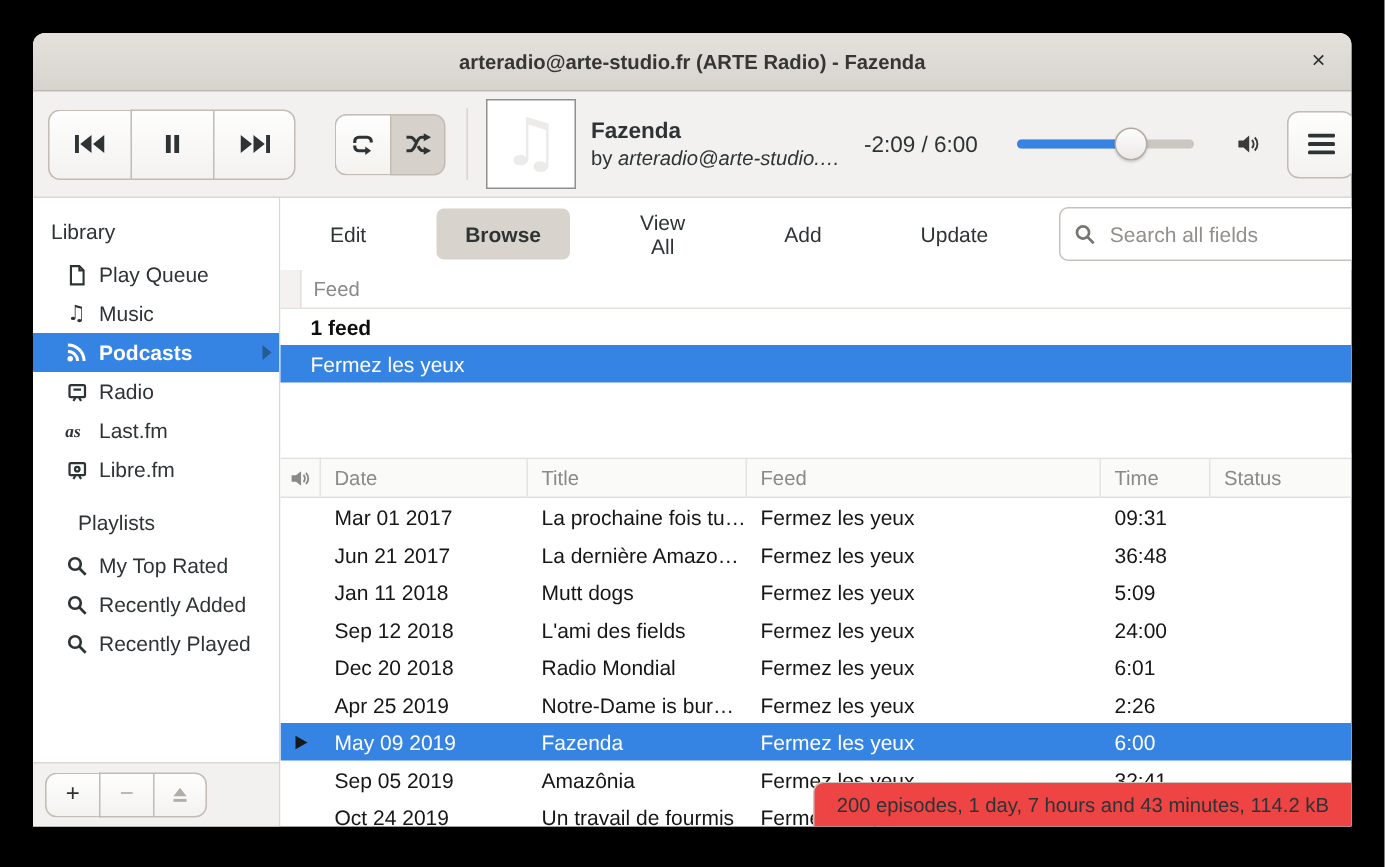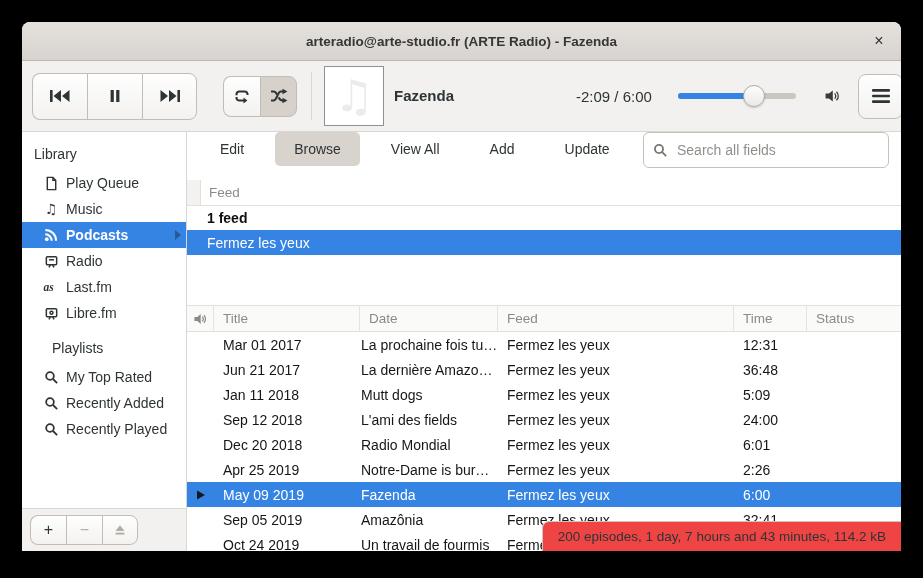--- a/index.html
+++ b/index.html
@@ -74,23 +74,23 @@
   .sb-item .note{font-family:"DejaVu Sans",sans-serif;font-size:14px;line-height:1;}
   .sb-item.sel{background:#3584e4;color:#fff;font-weight:bold;}
   .sb-item.sel .ic{color:#fff;}
   .sb-arrow{position:absolute;right:5px;top:50%;transform:translateY(-50%);width:0;height:0;
     border-left:6px solid #275a93;border-top:5px solid transparent;border-bottom:5px solid transparent;}
   .sb-toolbar{height:42px;flex:none;border-top:1px solid #dad6d1;background:#f2f1ef;display:flex;align-items:center;padding-left:8px;}
   .sm-btn{width:36px;height:30px;font-size:16px;}
   .sm-btn.dis{color:#b2ada7;}
   
   .main{flex:1;display:flex;flex-direction:column;min-width:0;background:#fff;position:relative;}
-  .menubar{height:48px;flex:none;display:flex;align-items:flex-start;padding:0 12px 0 14px;gap:12px;background:#fff;}
+  .menubar{height:48px;flex:none;display:flex;align-items:center;padding:0 12px 0 14px;gap:28px;background:#fff;}
   .mbtn{height:34px;padding:0 19px;border:none;background:transparent;font-size:14px;color:#2e3436;border-radius:5px;cursor:default;}
-  .mbtn.active{background:#d8d3cd;}
+  .mbtn.active{background:#d8d3cd;font-weight:bold;}
   .search{
     margin-left:auto;width:226px;height:34px;border:1px solid #c6c0ba;border-radius:6px;background:#fff;
     display:flex;align-items:center;padding:0 9px;gap:7px;color:#77756f;flex:none;
   }
   .search input{border:none;outline:none;background:transparent;flex:1;font-size:14px;color:#0f172a;min-width:0;
     font-family:"Liberation Sans","DejaVu Sans",sans-serif;}
   .search input::placeholder{color:#928f8b;}
   
   .feedpane{height:122px;flex:none;display:flex;flex-direction:column;}
   .feed-header{height:25px;flex:none;display:flex;align-items:center;border-bottom:1px solid #e3dfdb;
@@ -181,20 +181,21 @@
     </div>
 
     <div class="tb-sep"></div>
 
     <div class="albumart">
       <span>♫</span>
     </div>
 
     <div class="trackinfo">
       <div class="track-title">Fazenda</div>
+      <div class="track-artist"><span>by </span><span class="it">arteradio@arte-studio.…</span></div>
     </div>
 
     <div class="pb-time">-2:09 / 6:00</div>
 
     <div class="seek">
       <div class="seek-fill" style="width:64%;"></div>
       <div class="seek-handle" style="left:64%;"></div>
     </div>
 
     <button class="vol-btn">
@@ -352,33 +353,33 @@
 
       <div class="episodes">
         <div class="ep-header">
           <div class="cell c0">
             <svg class="hdr-speaker" width="14" height="14" viewBox="0 0 20 20">
                 <polygon points="2,7 6.2,7 11,3 11,17 6.2,13 2,13" fill="currentColor"></polygon>
                 <path d="M13.3 6.7 a4.6 4.6 0 0 1 0 6.6" stroke="currentColor" stroke-width="1.8" fill="none"></path>
                 <path d="M15.6 4.6 a7.6 7.6 0 0 1 0 10.8" stroke="currentColor" stroke-width="1.8" fill="none"></path>
               </svg>
           </div>
+          <div class="cell c-date">Date</div>
           <div class="cell c-title">Title</div>
-          <div class="cell c-date">Date</div>
           <div class="cell c-feed">Feed</div>
           <div class="cell c-time">Time</div>
           <div class="cell c-status">Status</div>
         </div>
 
         <div class="ep-row">
           <div class="cell c0"></div>
           <div class="cell c-date">Mar 01 2017</div>
           <div class="cell c-title">La prochaine fois tu…</div>
           <div class="cell c-feed">Fermez les yeux</div>
-          <div class="cell c-time">12:31</div>
+          <div class="cell c-time">09:31</div>
           <div class="cell c-status"></div>
         </div>
         <div class="ep-row">
           <div class="cell c0"></div>
           <div class="cell c-date">Jun 21 2017</div>
           <div class="cell c-title">La dernière Amazo…</div>
           <div class="cell c-feed">Fermez les yeux</div>
           <div class="cell c-time">36:48</div>
           <div class="cell c-status"></div>
         </div>

